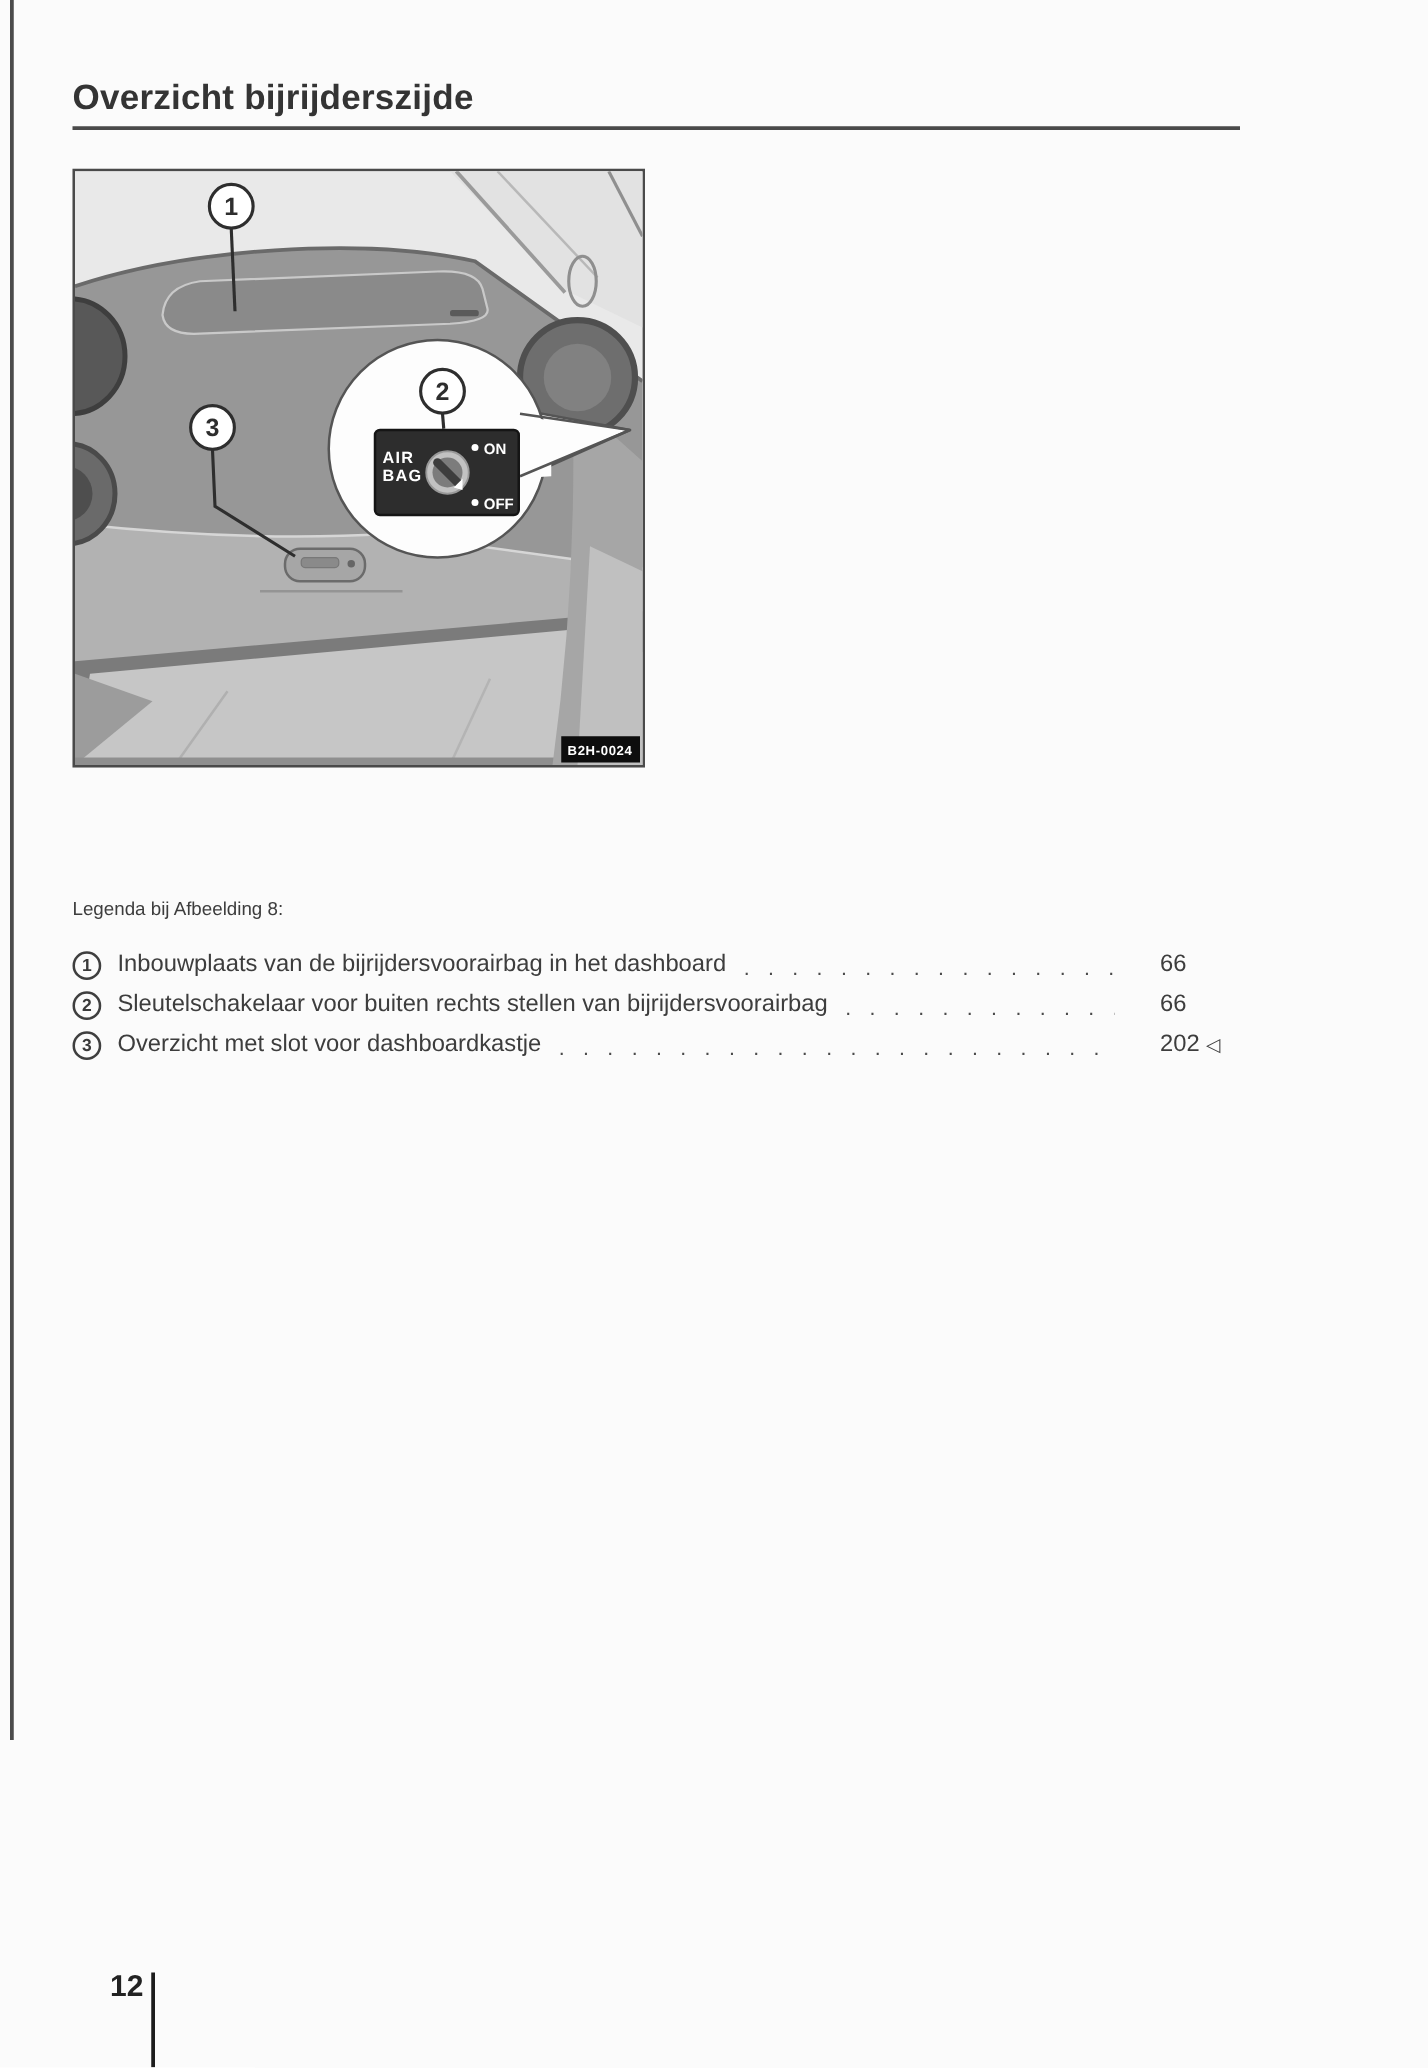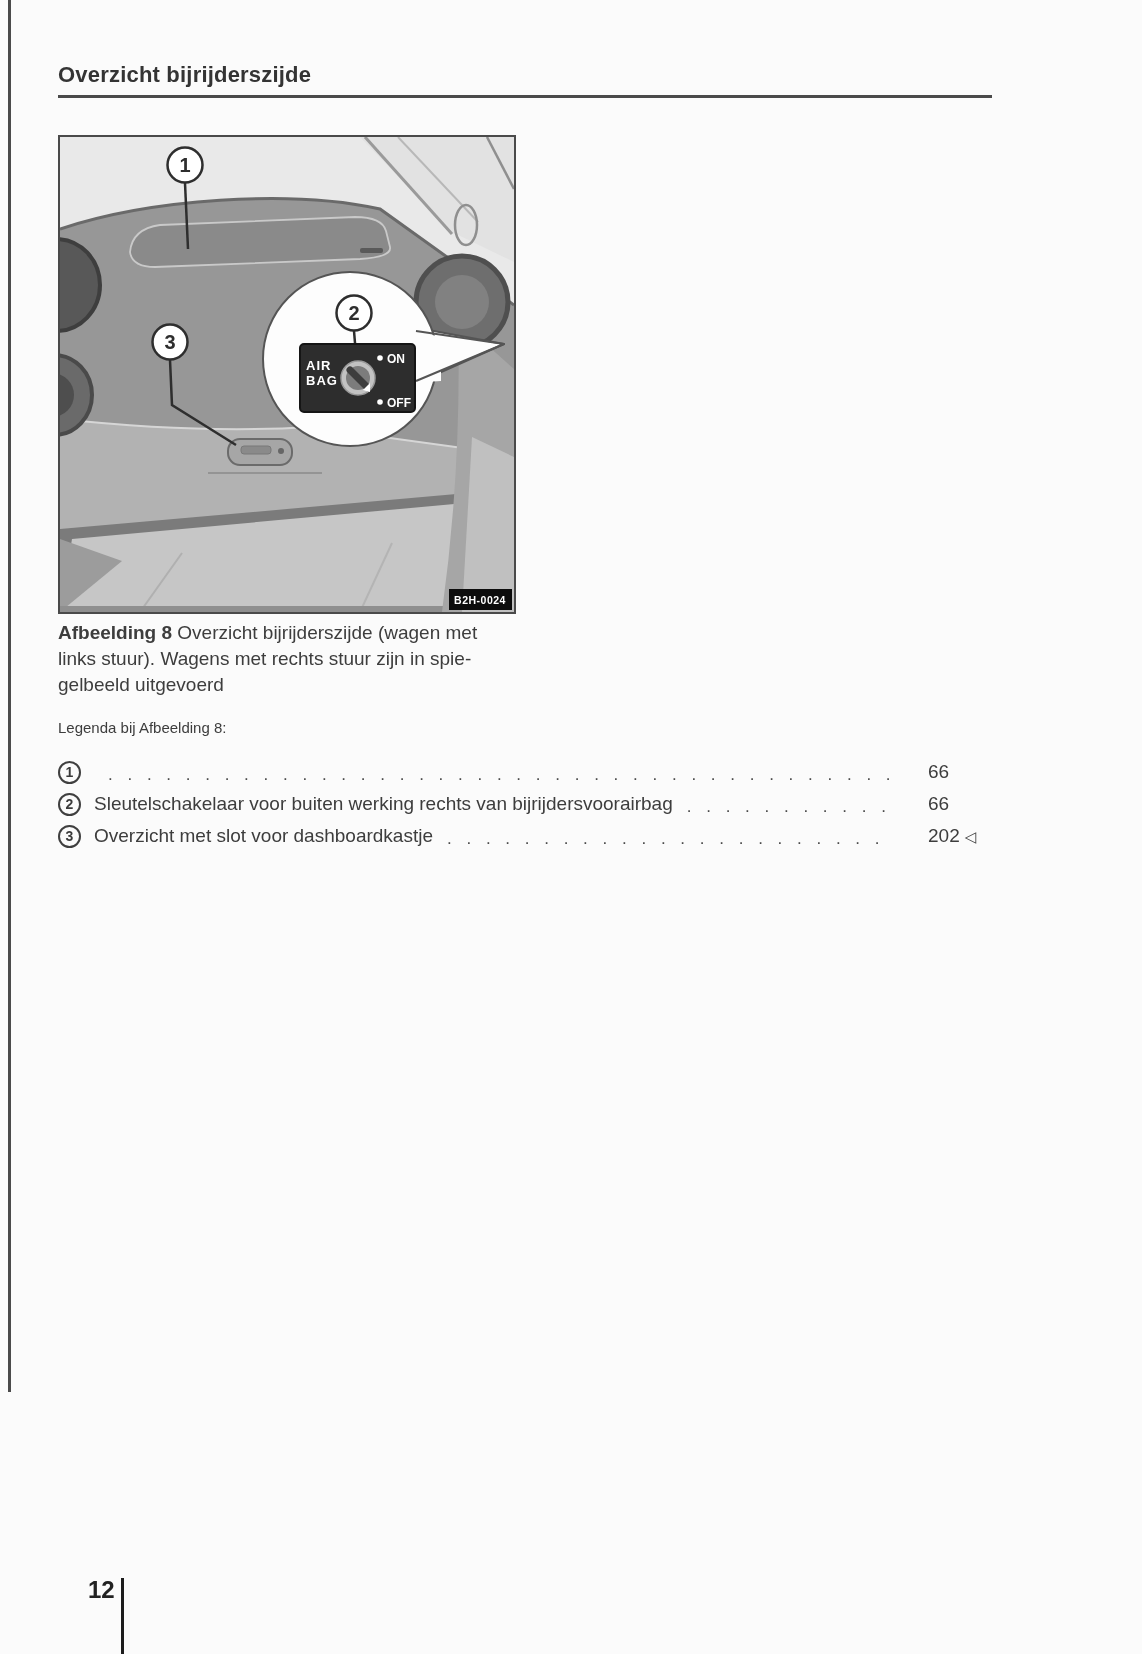--- a/index.html
+++ b/index.html
@@ -8,21 +8,21 @@
     position:relative; width:1142px; height:1654px;
     background:#fbfbfb; overflow:hidden;
     font-family:"Liberation Sans", sans-serif; color:#3d3d3d;
   }
   .scan-edge {
     position:absolute; left:8px; top:0; width:3px; height:1392px;
     background:#2b2b2b; opacity:.85;
   }
   .title-block { position:absolute; left:58px; top:62px; width:934px; }
   .page-title {
-    font-size:22px; font-weight:bold; color:#343434; letter-spacing:.2px;
+    font-size:28px; font-weight:bold; color:#343434; letter-spacing:.2px;
   }
   .title-rule { margin-top:7px; height:3px; background:#4a4a4a; }
 
   .figure-box {
     position:absolute; left:58px; top:135px; width:458px; height:479px;
     border:2px solid #4a4a4a; background:#e9e9e9;
   }
   .figure-box svg { display:block; }
 
   .caption { position:absolute; left:58px; top:620px; width:470px;
@@ -133,35 +133,33 @@
       <circle cx="294" cy="176" r="17.5" fill="#ffffff" stroke="#2e2e2e" stroke-width="2.5"></circle>
       <text x="294" y="183" font-size="20" font-weight="bold" fill="#2e2e2e" text-anchor="middle">2</text>
       <circle cx="110" cy="205" r="17.5" fill="#ffffff" stroke="#2e2e2e" stroke-width="2.5"></circle>
       <text x="110" y="212" font-size="20" font-weight="bold" fill="#2e2e2e" text-anchor="middle">3</text>
 
       <rect x="389" y="452" width="63" height="21" fill="#0d0d0d"></rect>
       <text x="420" y="467" font-size="10.5" font-weight="bold" fill="#ffffff" text-anchor="middle" letter-spacing="0.5">B2H-0024</text>
     </svg>
   </div>
 
-  <div class="caption"><b>Afbeelding 8</b><span>  Overzicht bijrijderszijde (wagen met
-links stuur). Wagens met rechts stuur zijn in spie-
-gelbeeld uitgevoerd</span></div>
 
   <div class="legend-heading">Legenda bij Afbeelding 8:</div>
 
   <div class="legend">
     <div class="legend-row">
       <span class="num-circle">1</span>
+      <span class="legend-text">Inbouwplaats van de bijrijdersvoorairbag in het dashboard</span>
       <span class="leader">. . . . . . . . . . . . . . . . . . . . . . . . . . . . . . . . . . . . . . . . . . . . . . . . . . . . . . . . . . . . . . . . . . . .</span>
       <span class="page-ref"><span>66</span><span class="marker"></span></span>
     </div>
     <div class="legend-row">
       <span class="num-circle">2</span>
-      <span class="legend-text">Sleutelschakelaar voor buiten werking rechts van bijrijdersvoorairbag</span>
+      <span class="legend-text">Sleutelschakelaar voor buiten rechts stellen van bijrijdersvoorairbag</span>
       <span class="leader">. . . . . . . . . . . . . . . . . . . . . . . . . . . . . . . . . . . . . . . . . . . . . . . . . . . . . . . . . . . . . . . . . . . .</span>
       <span class="page-ref"><span>66</span><span class="marker"></span></span>
     </div>
     <div class="legend-row">
       <span class="num-circle">3</span>
       <span class="legend-text">Overzicht met slot voor dashboardkastje</span>
       <span class="leader">. . . . . . . . . . . . . . . . . . . . . . . . . . . . . . . . . . . . . . . . . . . . . . . . . . . . . . . . . . . . . . . . . . . .</span>
       <span class="page-ref"><span>202</span><span class="marker">◁</span></span>
     </div>
   </div>

